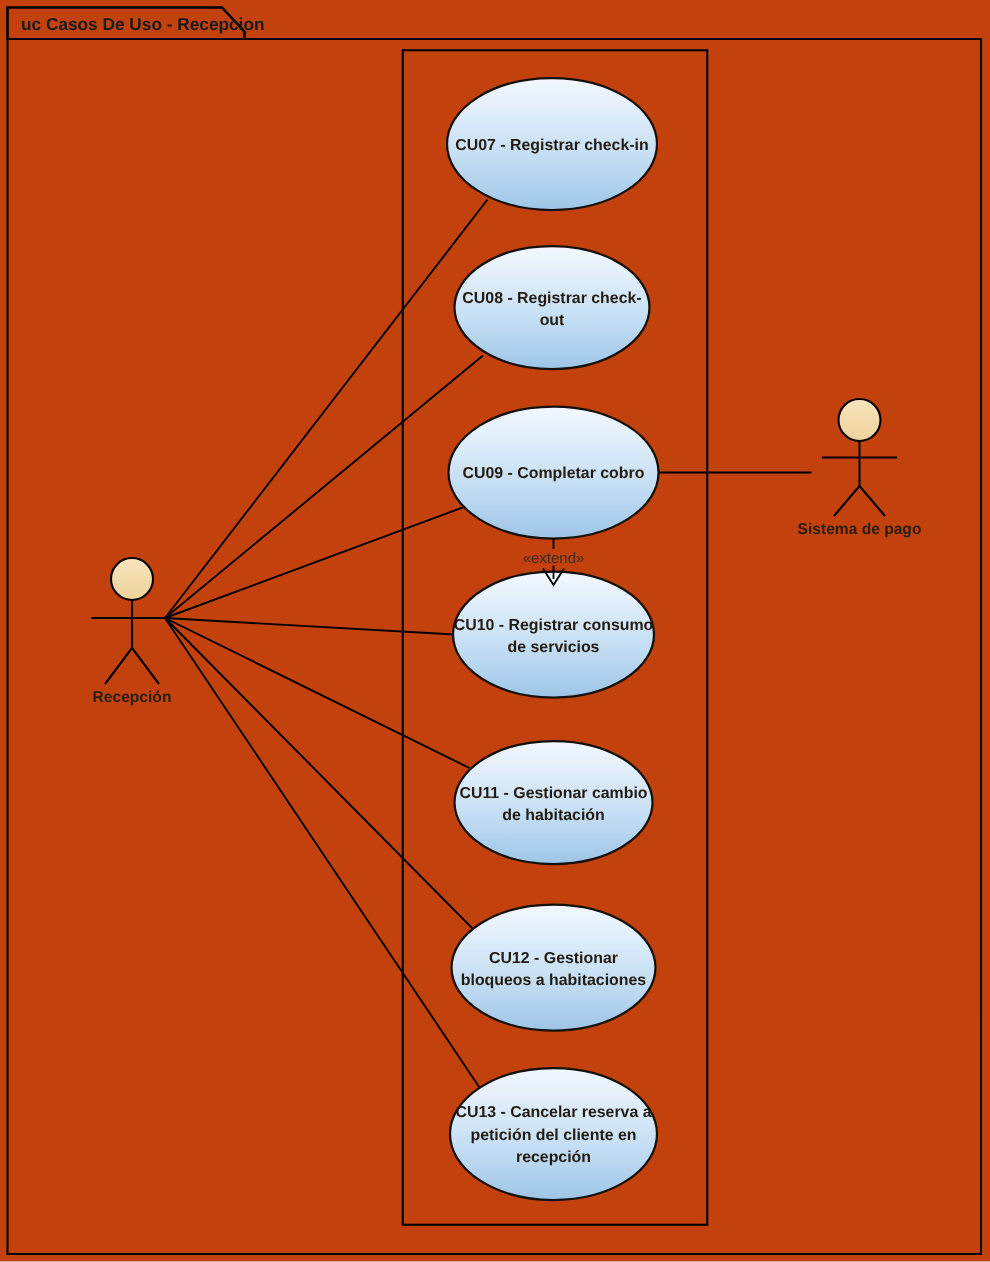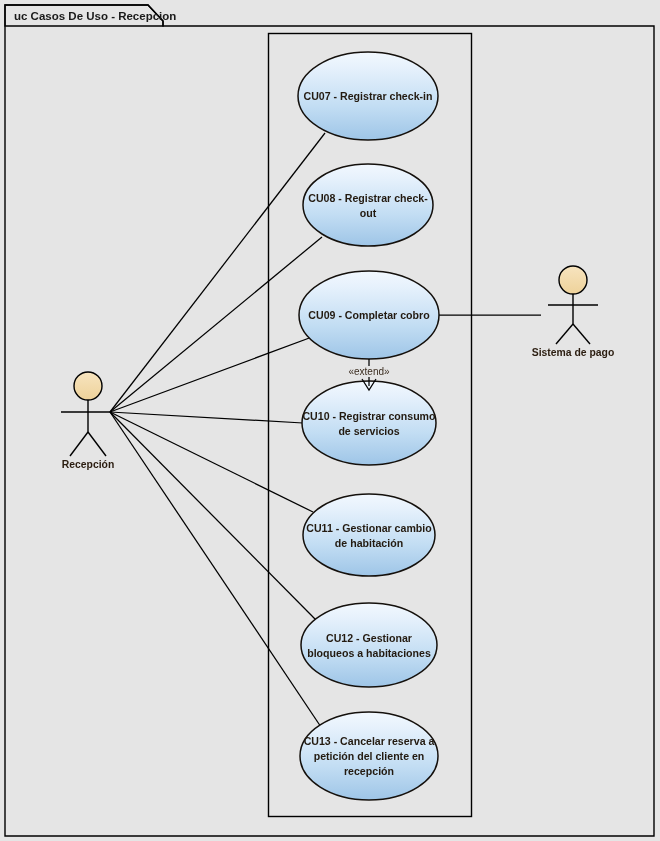--- a/index.html
+++ b/index.html
@@ -7,21 +7,21 @@
     padding: 0;
     background: #ffffff;
   }
   body {
     font-family: "Liberation Sans", sans-serif;
   }
   #diagram-root {
     position: relative;
     width: 660px;
     height: 841px;
-    background: #e5e5e5;
+    background: #c2410c;
     overflow: hidden;
   }
   svg.canvas {
     position: absolute;
     left: 0;
     top: 0;
     width: 660px;
     height: 841px;
   }
   .frame-line {

